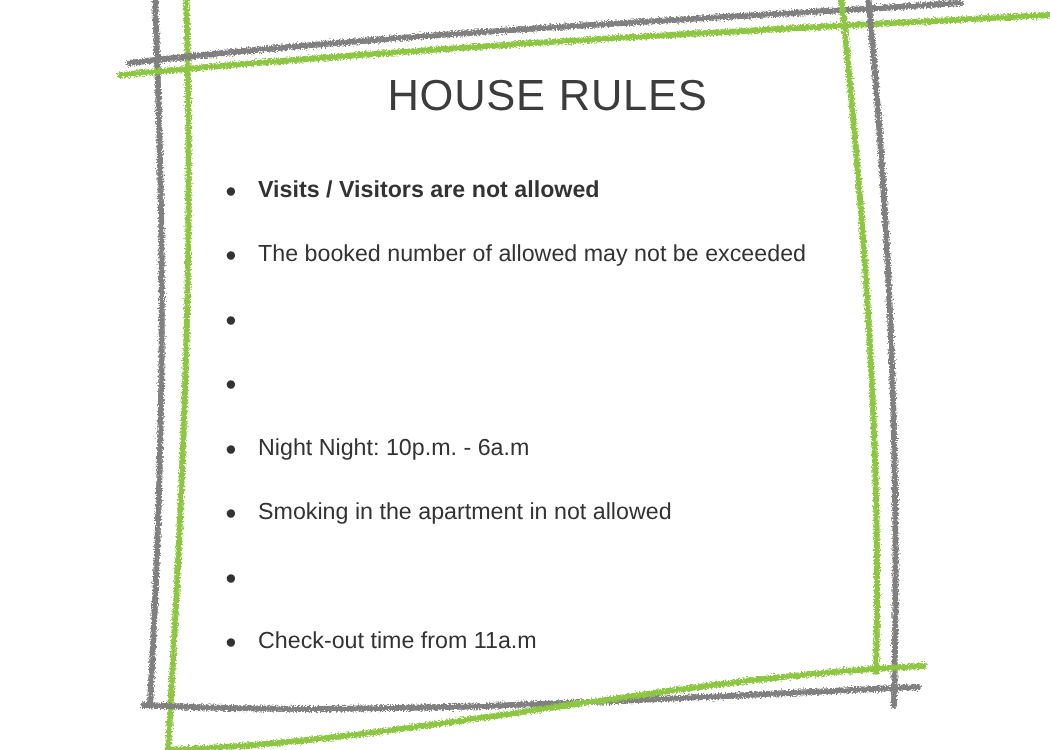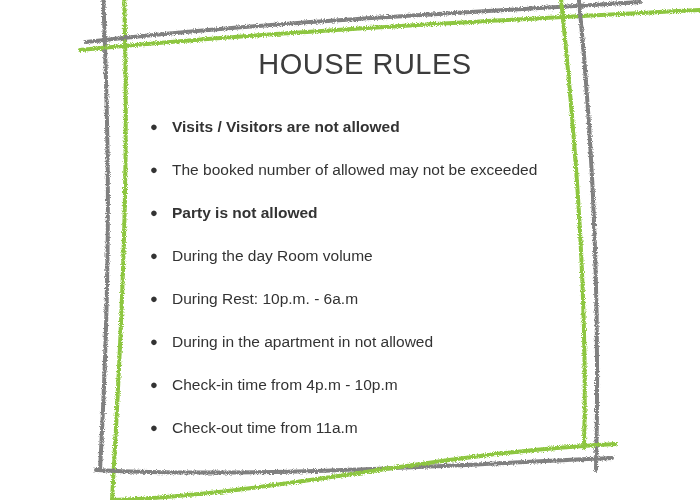--- a/index.html
+++ b/index.html
@@ -123,37 +123,34 @@
       <li class="bold">
         <span class="bullet">●</span>
         <span class="text">Visits / Visitors are not allowed</span>
       </li>
       <li>
         <span class="bullet">●</span>
         <span class="text">The booked number of allowed may not be exceeded</span>
       </li>
       <li class="bold">
         <span class="bullet">●</span>
-        <span class="text">Party is not allowed</span>
       </li>
       <li>
         <span class="bullet">●</span>
-        <span class="text">During the day Room volume</span>
       </li>
       <li>
         <span class="bullet">●</span>
-        <span class="text">During Rest: 10p.m. - 6a.m</span>
+        <span class="text">Night Night: 10p.m. - 6a.m</span>
       </li>
       <li>
         <span class="bullet">●</span>
-        <span class="text">During in the apartment in not allowed</span>
+        <span class="text">Smoking in the apartment in not allowed</span>
       </li>
       <li>
         <span class="bullet">●</span>
-        <span class="text">Check-in time from 4p.m - 10p.m</span>
       </li>
       <li>
         <span class="bullet">●</span>
         <span class="text">Check-out time from 11a.m</span>
       </li>
     </ul>
 
   </div>
 </div>
 

